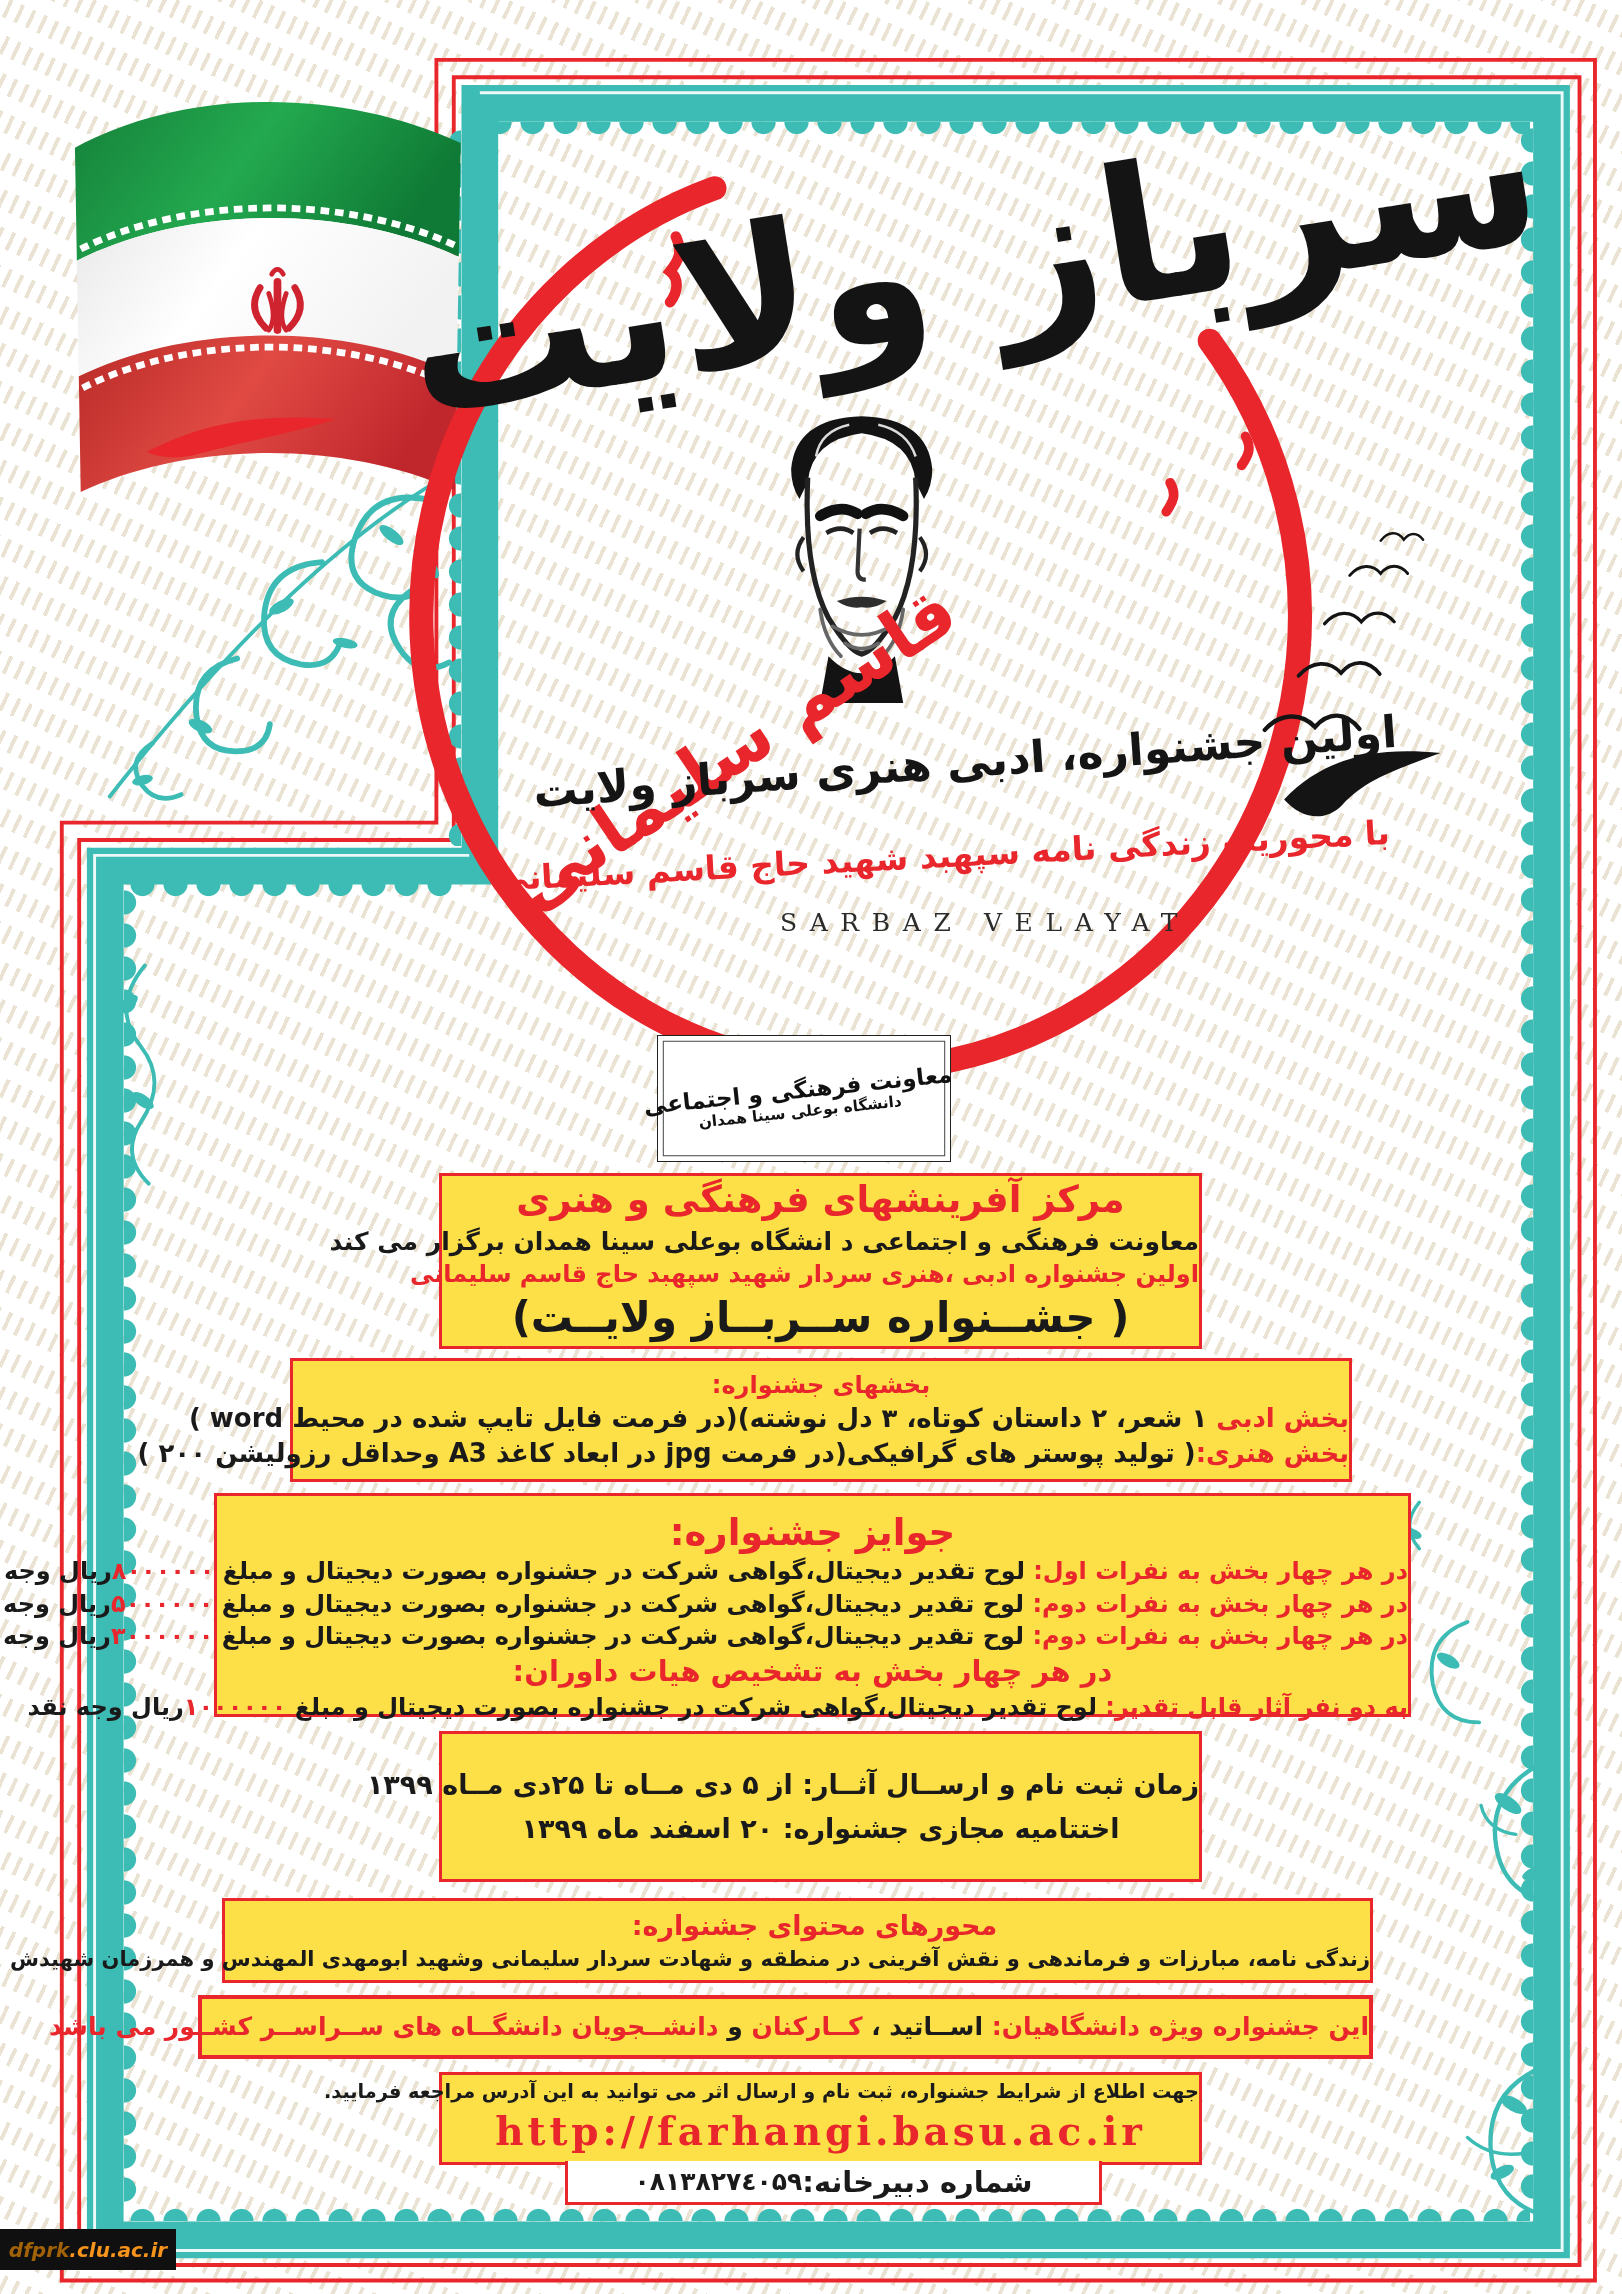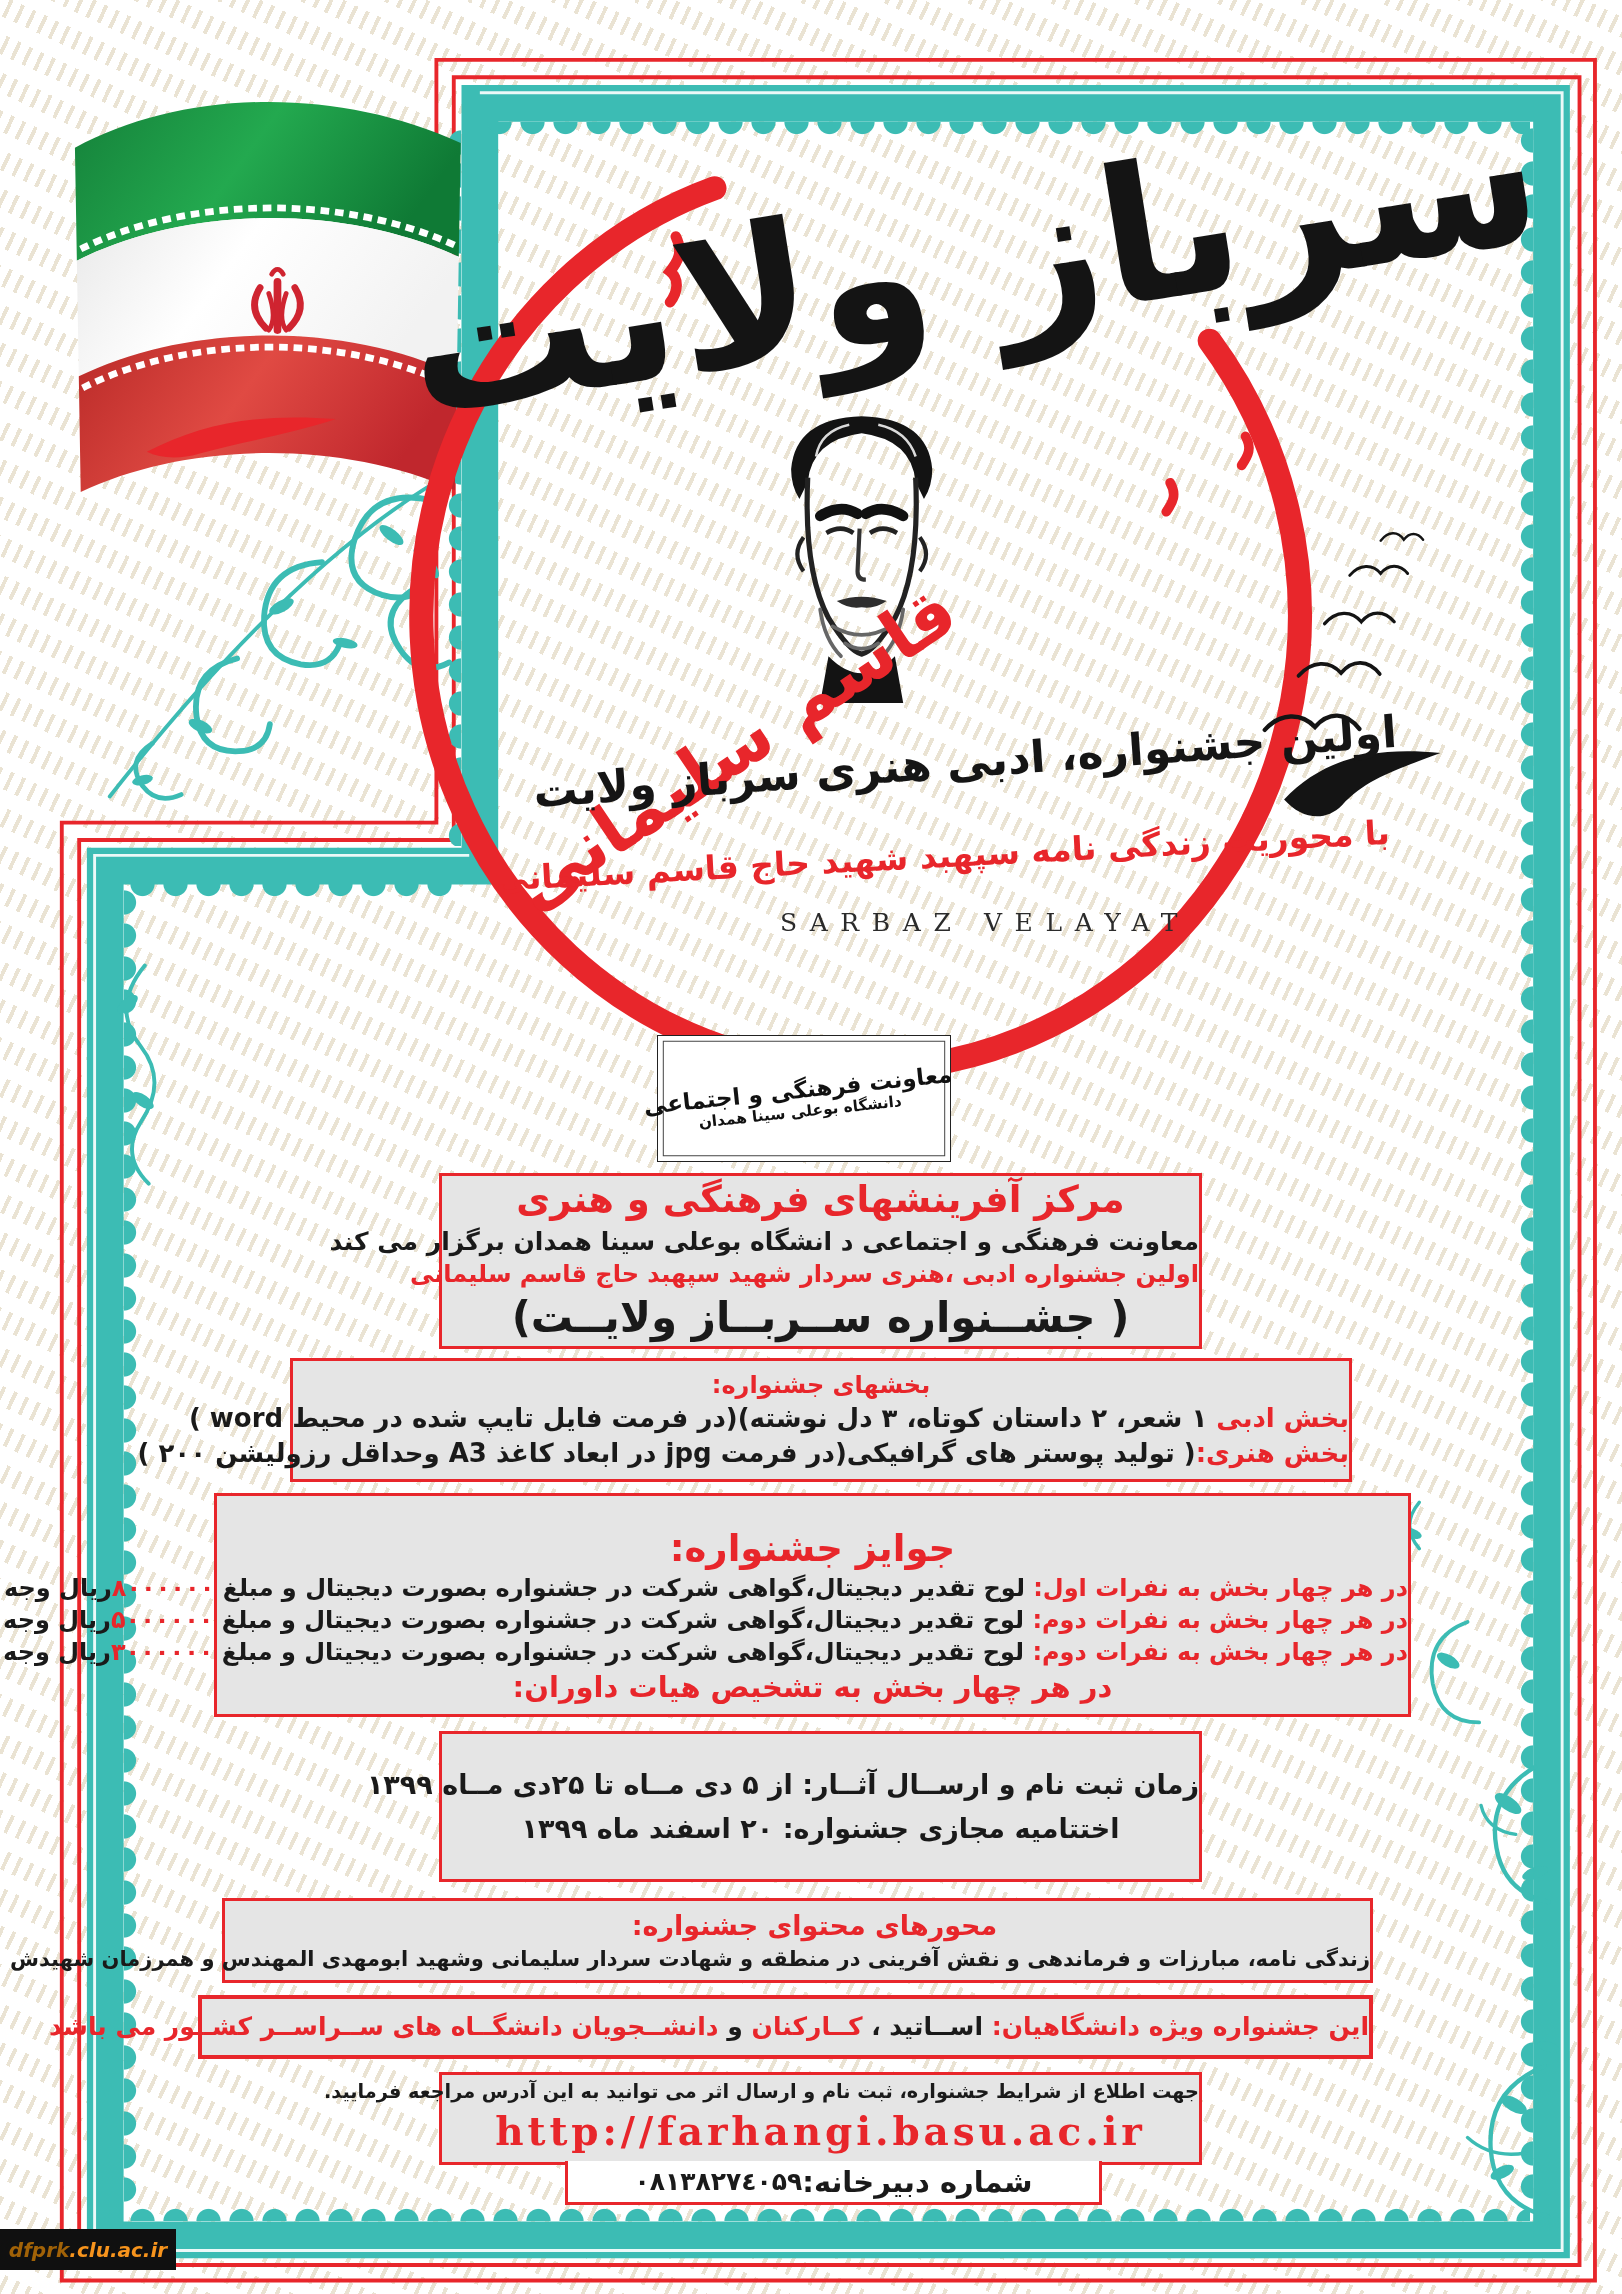--- a/index.html
+++ b/index.html
@@ -26,21 +26,21 @@
   .sc-t{background-image:radial-gradient(circle at 50% 0px, var(--teal) 11.6px, rgba(0,0,0,0) 12.6px);
         background-size:33px 21px; background-repeat:repeat-x;}
   .sc-b{background-image:radial-gradient(circle at 50% 21px, var(--teal) 11.6px, rgba(0,0,0,0) 12.6px);
         background-size:33px 21px; background-repeat:repeat-x;}
   .sc-r{background-image:radial-gradient(circle at 21px 50%, var(--teal) 11.6px, rgba(0,0,0,0) 12.6px);
         background-size:21px 33px; background-repeat:repeat-y;}
   .sc-l{background-image:radial-gradient(circle at 0px 50%, var(--teal) 11.6px, rgba(0,0,0,0) 12.6px);
         background-size:21px 33px; background-repeat:repeat-y;}
   
   .box{
-    position:absolute; box-sizing:border-box; background:#e5e5e5;
+    position:absolute; box-sizing:border-box; background:#fde047;
     border:3.9px solid var(--red); direction:rtl; text-align:center;
     display:flex; flex-direction:column; justify-content:center;
   }
   .box .ln{white-space:nowrap; line-height:1.34;}
   .t-red{color:var(--red); font-weight:bold;}
   .t-black{color:var(--ink); font-weight:bold;}
   
   .main-callig{
     position:absolute; left:521px; top:143px; width:1023px;
     font-size:188px; font-weight:bold; color:#141414; direction:rtl;
@@ -272,20 +272,23 @@
     <div class="ln" style="font-size:24px;">
       <span class="t-red">در هر چهار بخش به نفرات اول:</span><span class="t-black"> لوح تقدیر دیجیتال،گواهی شرکت در جشنواره بصورت دیجیتال و مبلغ </span><span class="t-red">۸۰۰۰۰۰۰</span><span class="t-black">ریال وجه نقد</span>
     </div>
     <div class="ln" style="font-size:24px;">
       <span class="t-red">در هر چهار بخش به نفرات دوم:</span><span class="t-black"> لوح تقدیر دیجیتال،گواهی شرکت در جشنواره بصورت دیجیتال و مبلغ </span><span class="t-red">۵۰۰۰۰۰۰</span><span class="t-black">ریال وجه نقد</span>
     </div>
     <div class="ln" style="font-size:24px;">
       <span class="t-red">در هر چهار بخش به نفرات دوم:</span><span class="t-black"> لوح تقدیر دیجیتال،گواهی شرکت در جشنواره بصورت دیجیتال و مبلغ </span><span class="t-red">۳۰۰۰۰۰۰</span><span class="t-black">ریال وجه نقد</span>
     </div>
     <div class="ln t-red" style="font-size:29px;">در هر چهار بخش به تشخیص هیات داوران:</div>
+    <div class="ln" style="font-size:24px;">
+      <span class="t-red">به دو نفر آثار قابل تقدیر:</span><span class="t-black"> لوح تقدیر دیجیتال،گواهی شرکت در جشنواره بصورت  دیجیتال  و مبلغ </span><span class="t-red">۱۰۰۰۰۰۰</span><span class="t-black">ریال وجه نقد</span>
+    </div>
   </div>
 
   <div class="box" style="left:439px;top:1731px;width:763px;height:151px;">
     <div class="ln t-black" style="font-size:27px;line-height:1.6;">زمان ثبت نام و ارســال آثــار: از ۵ دی مــاه تا ۲۵دی مــاه ۱۳۹۹</div>
     <div class="ln t-black" style="font-size:27px;line-height:1.6;">اختتامیه مجازی جشنواره: ۲۰ اسفند ماه ۱۳۹۹</div>
   </div>
 
   <div class="box" style="left:222px;top:1898px;width:1151px;height:85px;padding-left:34px;">
     <div class="ln t-red" style="font-size:27px;">محورهای محتوای جشنواره:</div>
     <div class="ln t-black" style="font-size:21px;">زندگی نامه، مبارزات و فرماندهی و نقش آفرینی در منطقه و شهادت سردار سلیمانی وشهید ابومهدی المهندس و همرزمان شهیدش</div>

